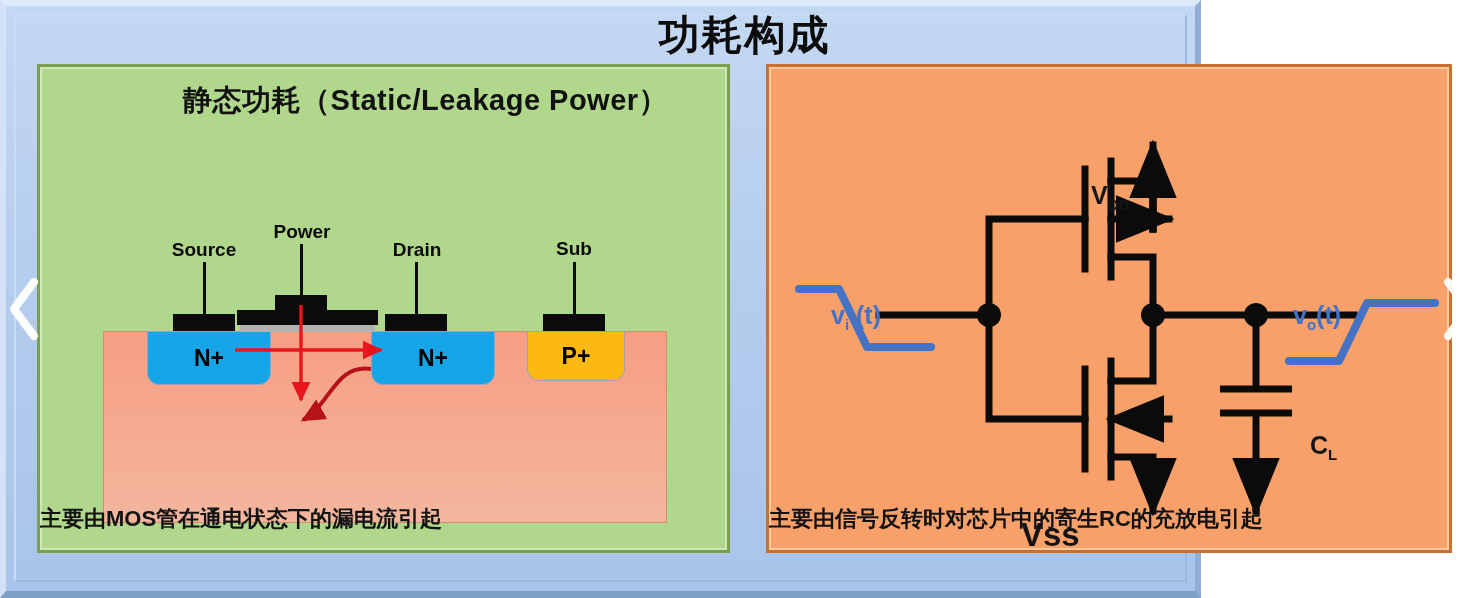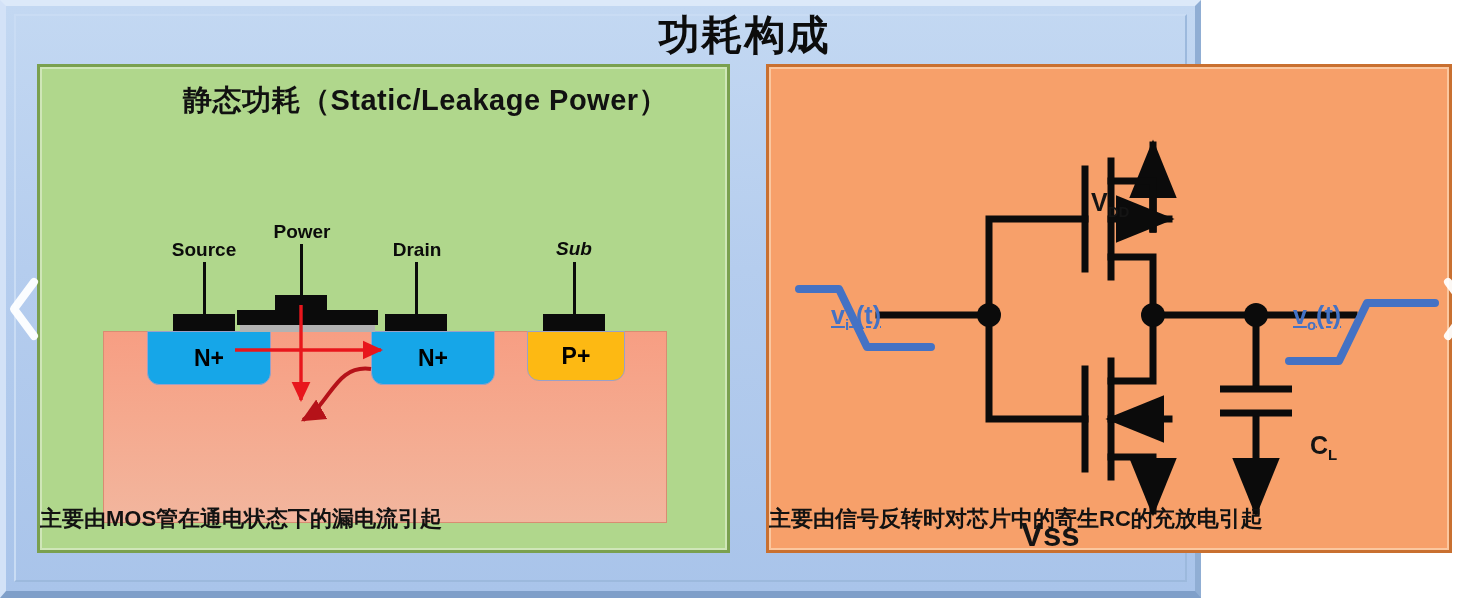--- a/index.html
+++ b/index.html
@@ -77,21 +77,21 @@
   .gate-cap{position:absolute;left:172px;top:23px;width:52px;height:17px;background:#0b0b0b;}
   .substrate-label{
     position:absolute;left:0;top:135px;width:562px;text-align:center;
     font-size:20px;font-weight:bold;color:#141414;
   }
   
   #leak-svg{position:absolute;left:0;top:0;width:562px;height:250px;overflow:visible;}
   
   #circuit{position:absolute;left:40px;top:52px;width:610px;height:400px;}
   .ckt-label{position:absolute;font-weight:bold;color:#141414;}
-  .sig-label{position:absolute;font-weight:bold;color:#4472c4;text-decoration:underline;}
+  .sig-label{position:absolute;font-weight:bold;color:#4472c4;}
   .nav-arrow{
     position:absolute;top:270px;width:34px;height:66px;cursor:pointer;
   }
   #nav-prev{left:2px;}
   #nav-next{left:1434px;}
 </style>
 </head>
 <body>
 
 <div id="slide">
@@ -118,21 +118,21 @@
       <div class="contact" style="left:440px;top:42px;width:62px;height:17px;"></div>
 
       <div class="lead" style="left:100px;top:-10px;height:52px;"></div>
       <div class="lead" style="left:197px;top:-28px;height:55px;"></div>
       <div class="lead" style="left:312px;top:-10px;height:52px;"></div>
       <div class="lead" style="left:470px;top:-10px;height:52px;"></div>
 
       <div class="pin-label" style="left:101px;top:-33px;">Source</div>
       <div class="pin-label" style="left:199px;top:-51px;">Power</div>
       <div class="pin-label" style="left:314px;top:-33px;">Drain</div>
-      <div class="pin-label" style="left:471px;top:-34px;font-style:italic;">Sub</div>
+      <div class="pin-label" style="left:471px;top:-34px;">Sub</div>
 
       <svg id="leak-svg" viewBox="0 0 562 250">
         <defs>
           <marker id="rarrow" markerWidth="7" markerHeight="7" refX="5.4" refY="3.2" orient="auto">
             <path d="M0,0.4 L6,3.2 L0,6 Z" fill="#e8161c"></path>
           </marker>
           <marker id="rarrow2" markerWidth="7" markerHeight="7" refX="5.4" refY="3.2" orient="auto">
             <path d="M0,0.4 L6,3.2 L0,6 Z" fill="#b51219"></path>
           </marker>
         </defs>
@@ -200,21 +200,21 @@
 
         <circle cx="180" cy="196" r="12" fill="#0b0b0b"></circle>
         <circle cx="344" cy="196" r="12" fill="#0b0b0b"></circle>
         <circle cx="447" cy="196" r="12" fill="#0b0b0b"></circle>
 
         <polyline points="-10,170 30,170 58,228 122,228" fill="none" stroke="#4472c4" stroke-width="8" stroke-linejoin="round" stroke-linecap="round"></polyline>
 
         <polyline points="480,242 530,242 558,184 626,184" fill="none" stroke="#4472c4" stroke-width="8" stroke-linejoin="round" stroke-linecap="round"></polyline>
       </svg>
 
-      <div class="ckt-label" style="left:282px;top:69px;font-size:25px;">
+      <div class="ckt-label" style="left:282px;top:62px;font-size:25px;">
         <span>V</span><sub style="font-size:15px;">DD</sub>
       </div>
       <div class="ckt-label" style="left:212px;top:397px;font-size:33px;">Vss</div>
       <div class="ckt-label" style="left:501px;top:312px;font-size:25px;">
         <span>C</span><sub style="font-size:15px;">L</sub>
       </div>
       <div class="sig-label" style="left:22px;top:182px;font-size:25px;">
         <span>v</span><sub style="font-size:15px;">i</sub><span> (t)</span>
       </div>
       <div class="sig-label" style="left:484px;top:182px;font-size:25px;">

